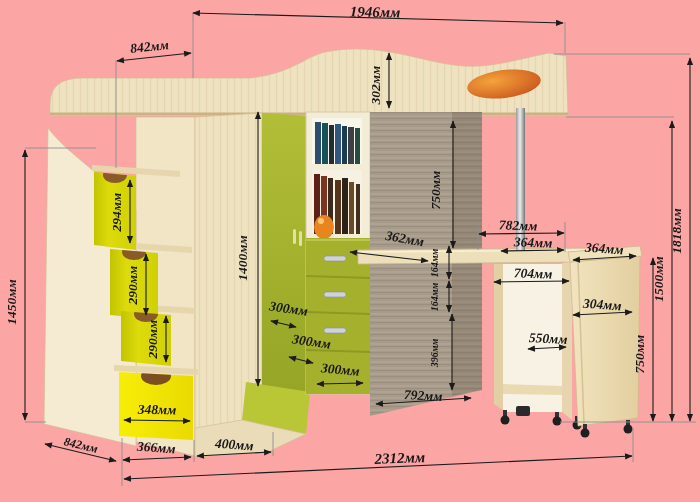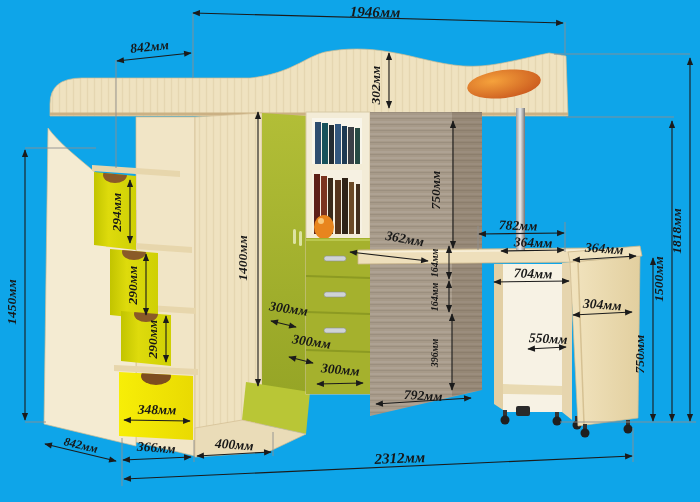--- a/index.html
+++ b/index.html
@@ -1,16 +1,16 @@
 <!DOCTYPE html>
 <html><head>
 <meta charset="utf-8">
 <style>
   html,body{margin:0;padding:0;background:#ffffff;}
-  .stage{position:relative;width:700px;height:502px;background:#0ea5e9;overflow:hidden;
+  .stage{position:relative;width:700px;height:502px;background:#fca5a5;overflow:hidden;
          font-family:"Liberation Serif","DejaVu Serif",serif;}
   svg{position:absolute;left:0;top:0;}
   text.dim{font-family:"Liberation Serif","DejaVu Serif",serif;font-style:italic;
            font-weight:bold;fill:#171717;font-size:13.5px;}
   text.dim.sm{font-size:10px;}
   text.dim.md{font-size:12px;}
   text.dim.lg{font-size:15px;}
   .dl{stroke:#1b1b1b;stroke-width:1.1;fill:none;}
   .ext{stroke:#8f8f8f;stroke-width:0.9;fill:none;}
   .edge{stroke:#d2bd92;stroke-width:0.7;}

